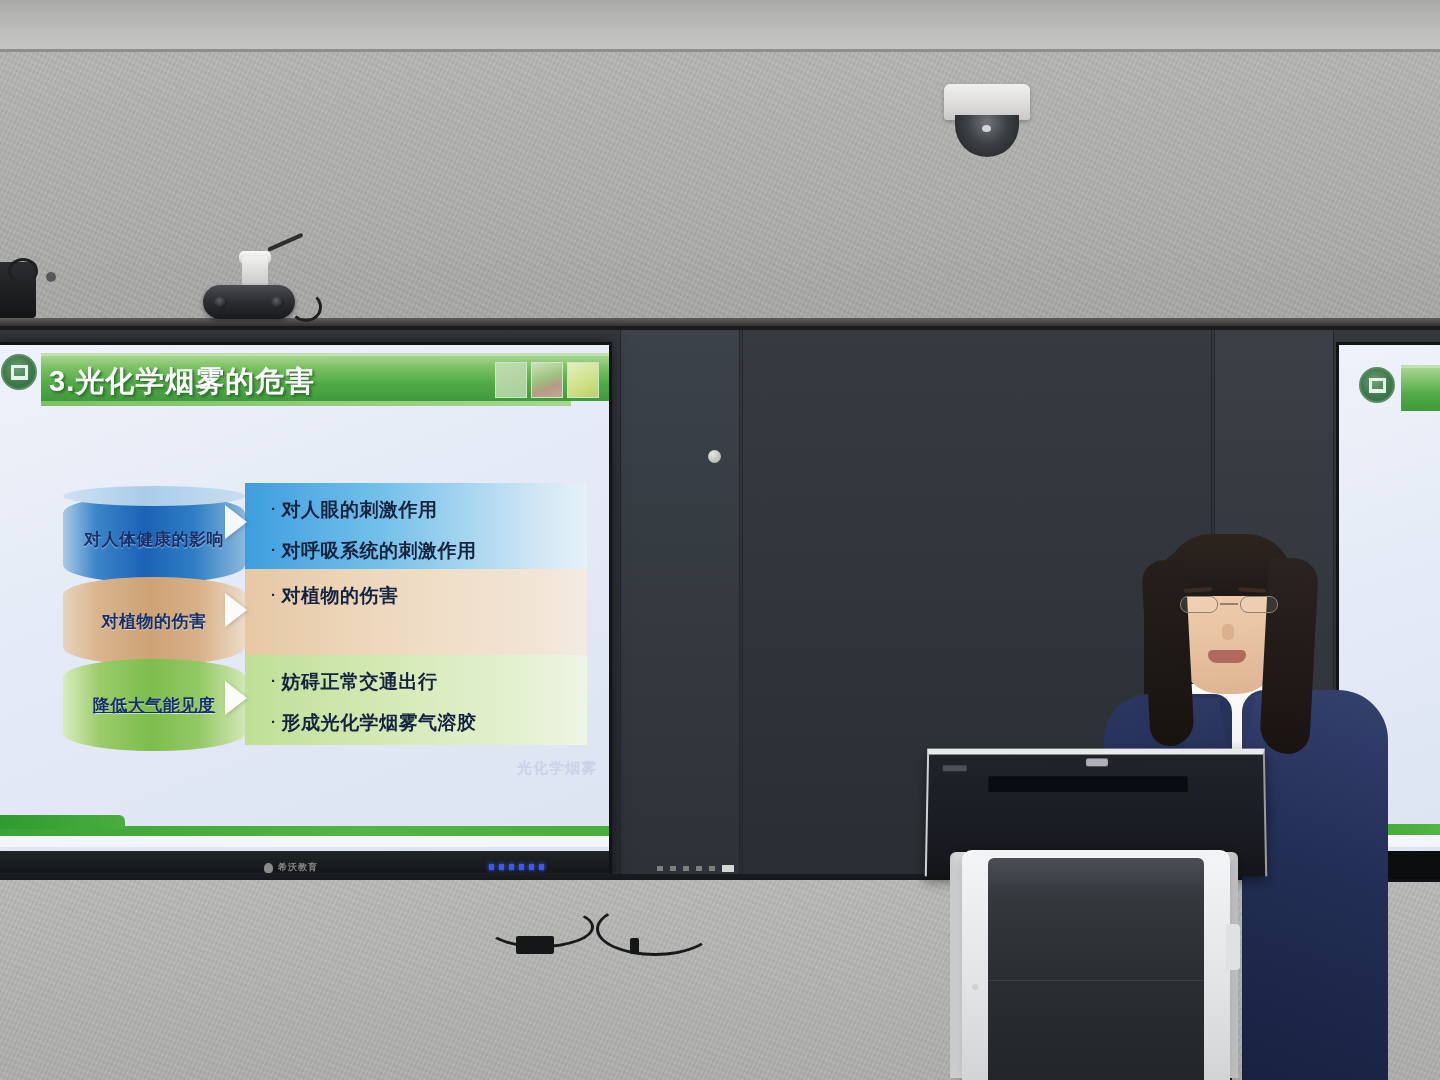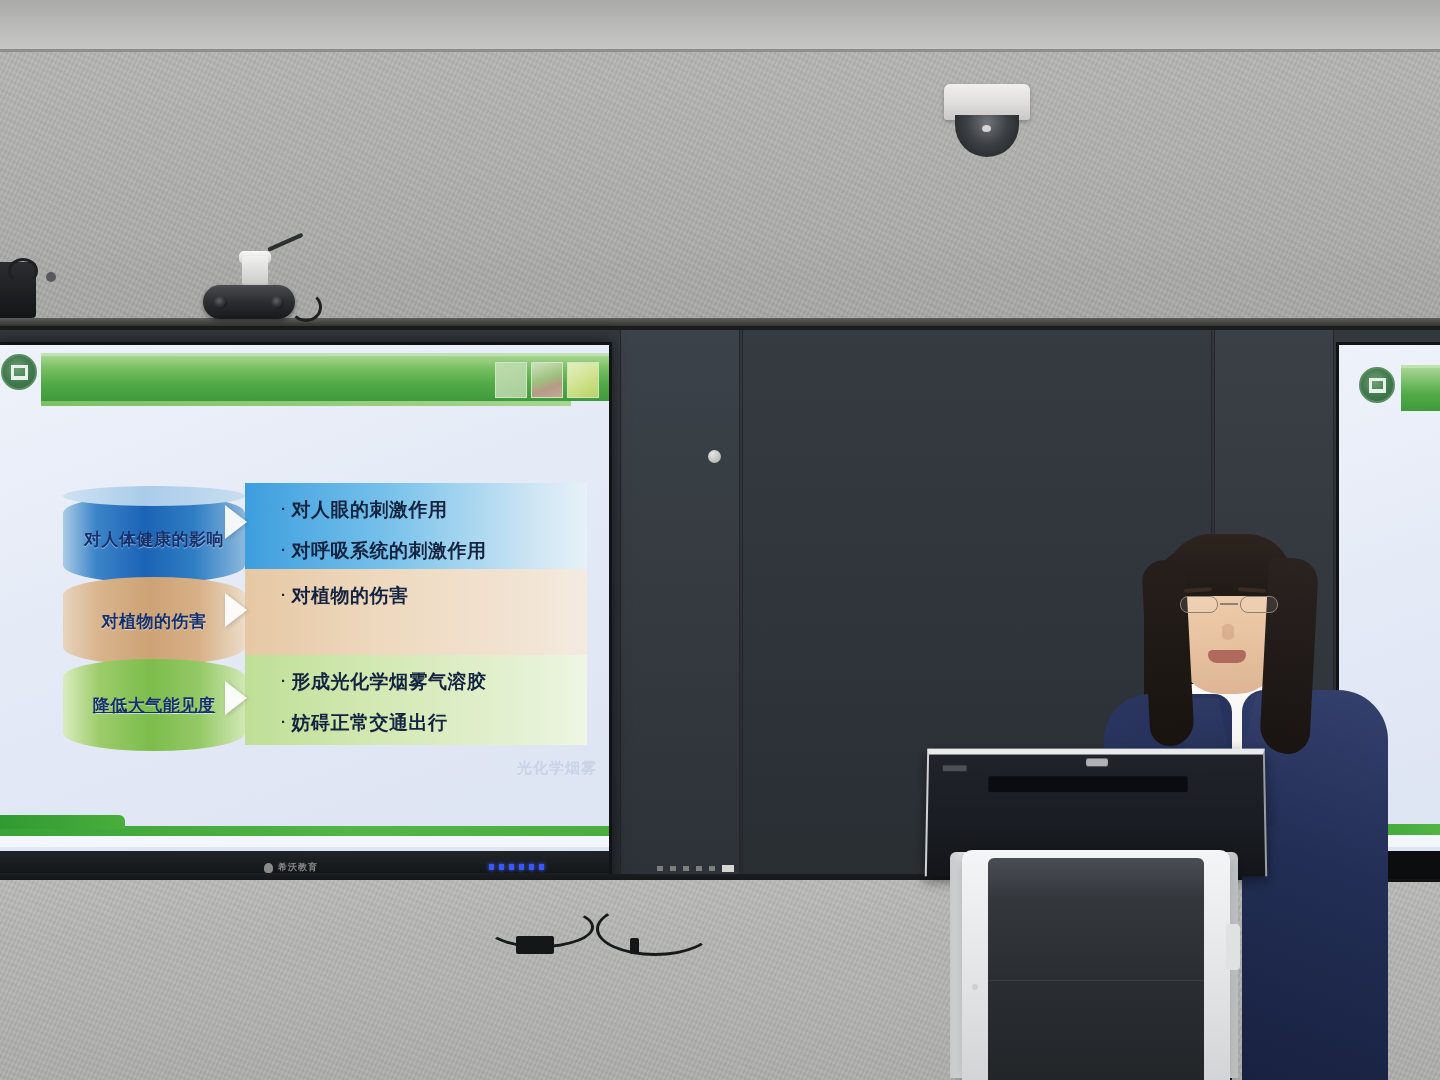--- a/index.html
+++ b/index.html
@@ -141,21 +141,21 @@
   .cyl.c3 { background:linear-gradient(90deg,#d9ecbe 0%,#9ccc6a 20%,#7cbd4c 48%,#94c966 75%,#d2e8b6 100%);
             margin-top:-6px; height:92px;text-decoration:underline; }
   .cyl-top {
     position:absolute; left:0; top:-9px; width:182px; height:20px;
     border-radius:50%;
     background:linear-gradient(90deg,#cfe2f2,#a9ccea 45%,#c9deef);
   }
 
   
   .bands { position:absolute; left:248px; top:138px; width:342px; }
-  .band { position:relative; padding:6px 0 6px 36px; }
+  .band { position:relative; padding:6px 0 6px 26px; }
   .band.b1 { height:86px; background:linear-gradient(90deg,#3d9ede 0%,#74c0ea 40%,#cfe6f4 85%,#e6f1f8 100%); }
   .band.b2 { height:86px; background:linear-gradient(90deg,#e6c8a4 0%,#eed9bf 40%,#f2e5d5 85%,#f3ebe2 100%); }
   .band.b3 { height:90px; background:linear-gradient(90deg,#bfdf96 0%,#d4e9b4 40%,#e6f2d5 85%,#eef6e4 100%); }
   .bullet {
     font-size:19px; line-height:40px; color:#14233f; font-weight:bold;
     white-space:nowrap; letter-spacing:0.5px;
   }
   .bullet .dot { font-size:15px; margin-right:5px; vertical-align:2px; }
 
   .arrow {
@@ -504,20 +504,21 @@
 
   <div class="screen-frame">
 
     <div class="slide">
 
       <div class="slide-logo">
         <div class="seal"></div>
       </div>
 
       <div class="title-bar">
+        <div class="slide-title">3.光化学烟雾的危害</div>
         <div class="thumbs">
           <div class="thumb t1"></div>
           <div class="thumb t2"></div>
           <div class="thumb t3"></div>
         </div>
       </div>
 
       <div class="cyl-stack">
         <div class="cyl c1">
           <div class="cyl-top"></div>
@@ -546,24 +547,24 @@
         <div class="band b2">
           <div class="arrow a2"></div>
           <div class="bullet">
             <span class="dot">·</span><span>对植物的伤害</span>
           </div>
         </div>
 
         <div class="band b3">
           <div class="arrow a3"></div>
           <div class="bullet">
-            <span class="dot">·</span><span>形成光化学烟雾气溶胶</span>
+            <span class="dot">·</span><span>妨碍正常交通出行</span>
           </div>
           <div class="bullet">
-            <span class="dot">·</span><span>妨碍正常交通出行</span>
+            <span class="dot">·</span><span>形成光化学烟雾气溶胶</span>
           </div>
         </div>
 
       </div>
 
       <div class="slide-watermark">光化学烟雾</div>
       <div class="foot-green-wide"></div>
       <div class="foot-green-tab"></div>
       <div class="foot-white"></div>
     </div>

